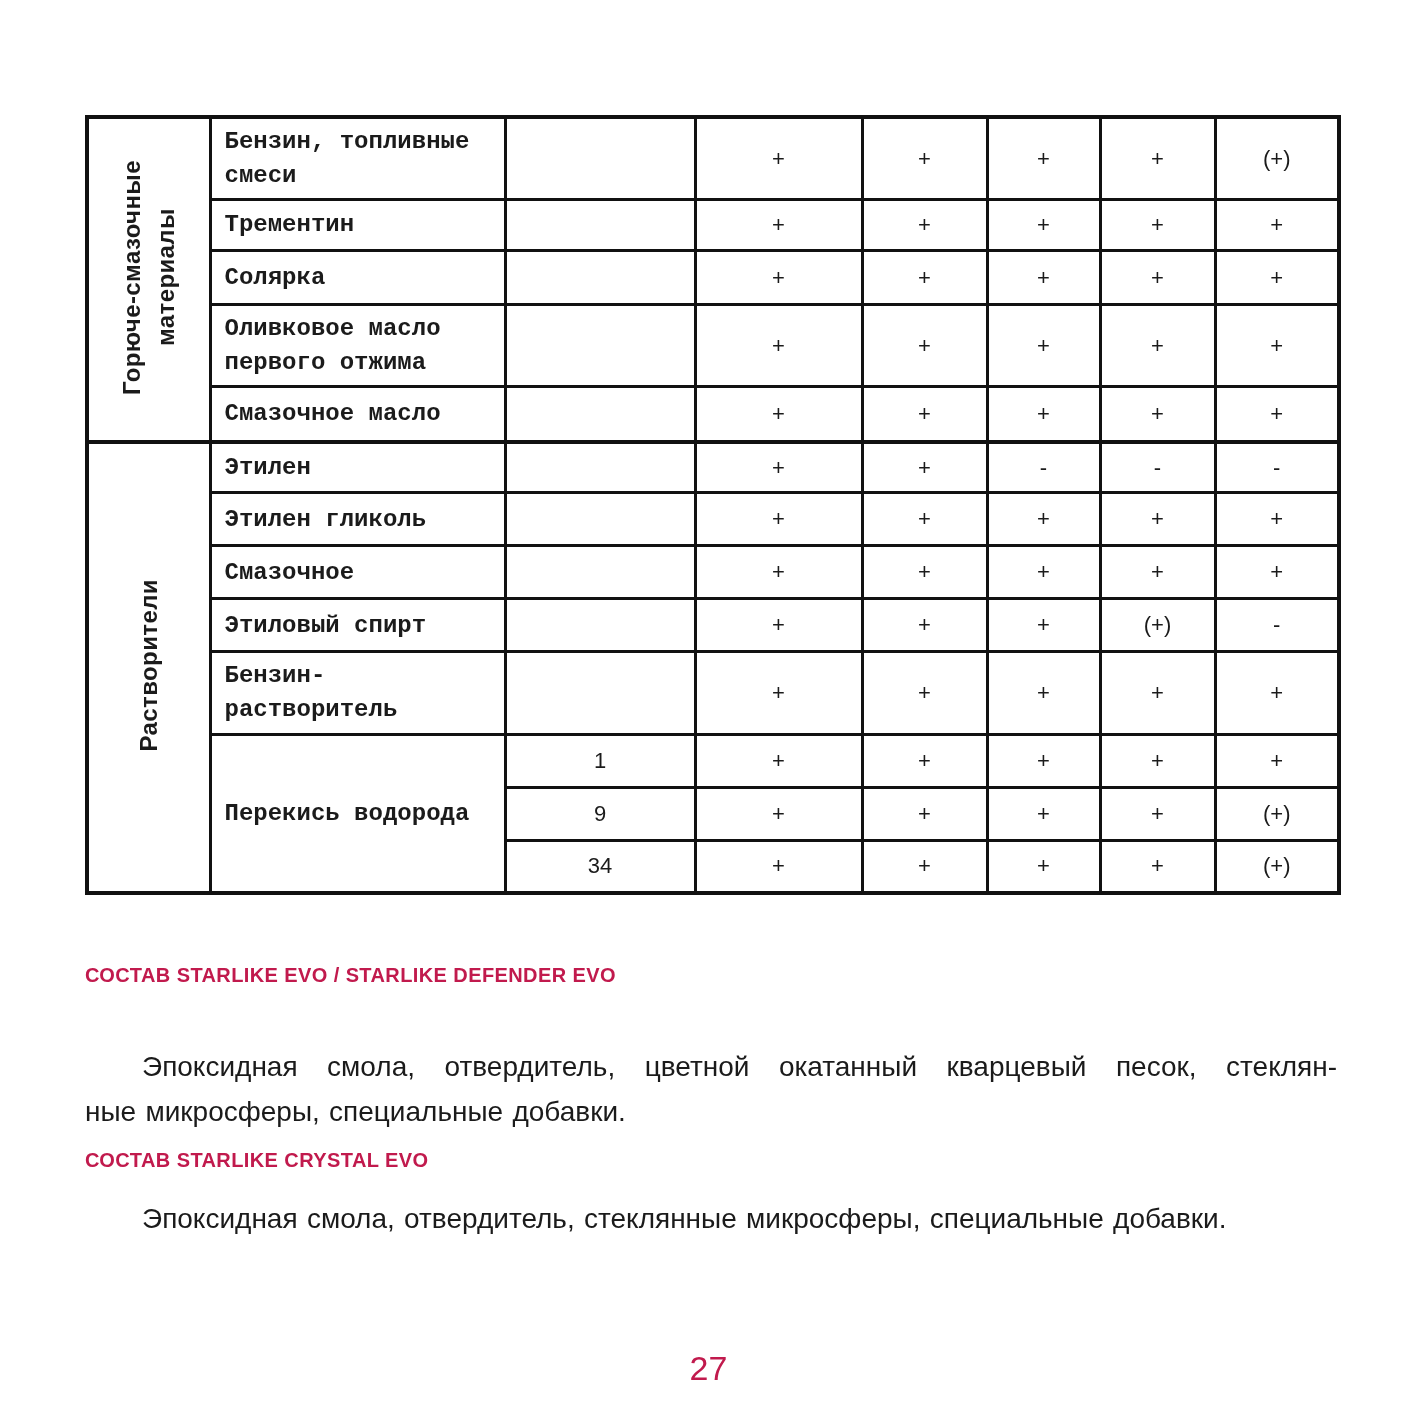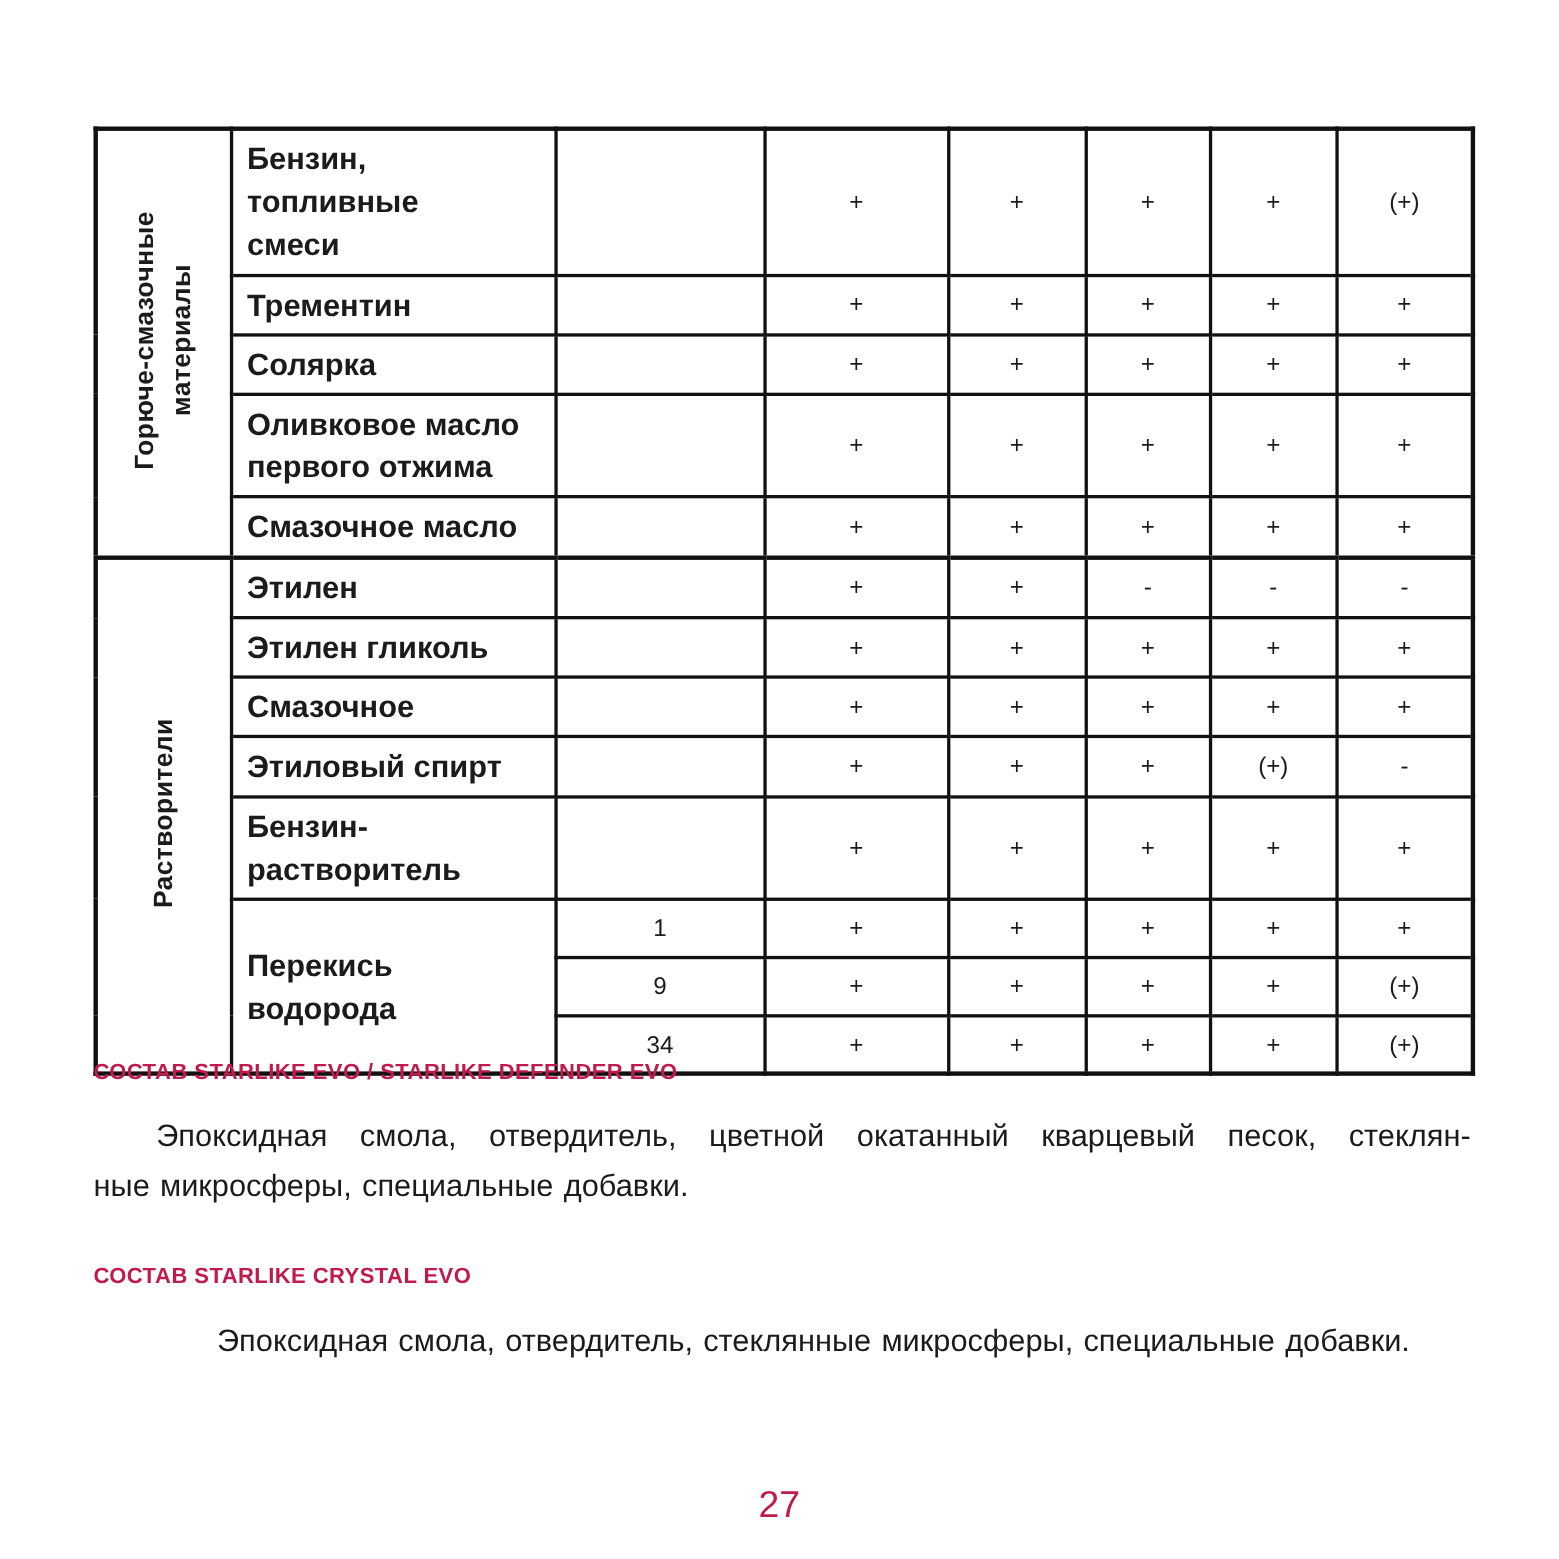--- a/index.html
+++ b/index.html
@@ -28,23 +28,23 @@
   .vlabel {
     display: inline-block;
     writing-mode: vertical-rl;
     transform: rotate(180deg);
     white-space: pre-line;
     font-weight: bold; font-size: 24px;
     line-height: 1.4; letter-spacing: 0.4px;
     text-align: center;
   }
   .res-table td.sub {
-    font-weight: bold; font-size: 28px; line-height: 1.4;
+    font-weight: bold; font-size: 24px; line-height: 1.4;
     padding: 6px 10px 6px 13px;
-    white-space: pre-line; text-align: left;
+    white-space: pre-line; text-align: left; font-family: Liberation Mono, monospace;
   }
   .res-table td.conc, .res-table td.val {
     text-align: center; font-size: 22px; font-weight: normal; padding: 0;
   }
 
   tr.rh1 { height: 75px; }
   tr.rh2 { height: 51px; }
   tr.rh3 { height: 54px; }
   tr.rh4 { height: 74px; }
   tr.rh5 { height: 55px; }
@@ -57,23 +57,23 @@
     color: var(--accent); white-space: nowrap;
   }
   .heading-1 { top: 964px; }
   .heading-2 { top: 1149px; }
 
   .para {
     position: absolute; left: 85px; width: 1252px;
     font-size: 28px; line-height: 45px; color: var(--ink);
     word-spacing: 1.5px;
   }
-  .para-1 { top: 1010px; }
+  .para-1 { top: 1044px; }
   .para-2 { top: 1196px; }
-  .indent { text-indent: 57px; text-align: center; }
+  .indent { text-indent: 57px; }
   .jlast  { text-align: justify; text-align-last: justify; }
 
   .page-number {
     position: absolute; left: 0; top: 1349px; width: 100%;
     text-align: center; font-size: 34px; color: var(--accent);
   }
 </style>
 </head>
 <body>
 

